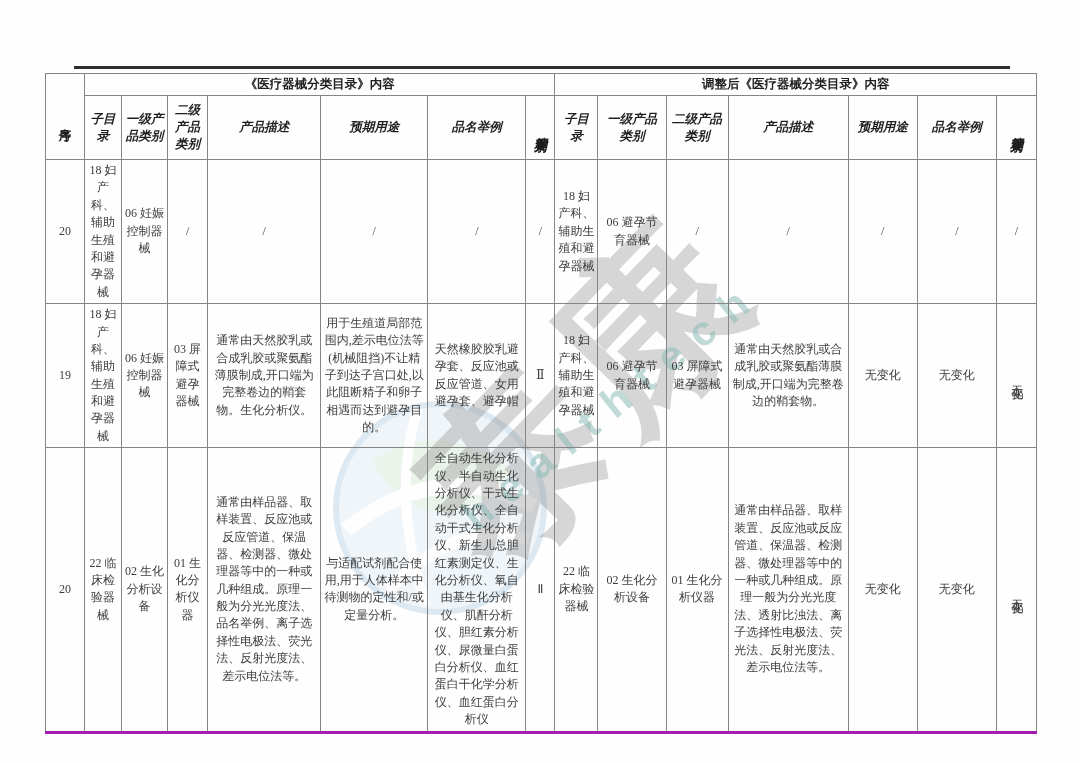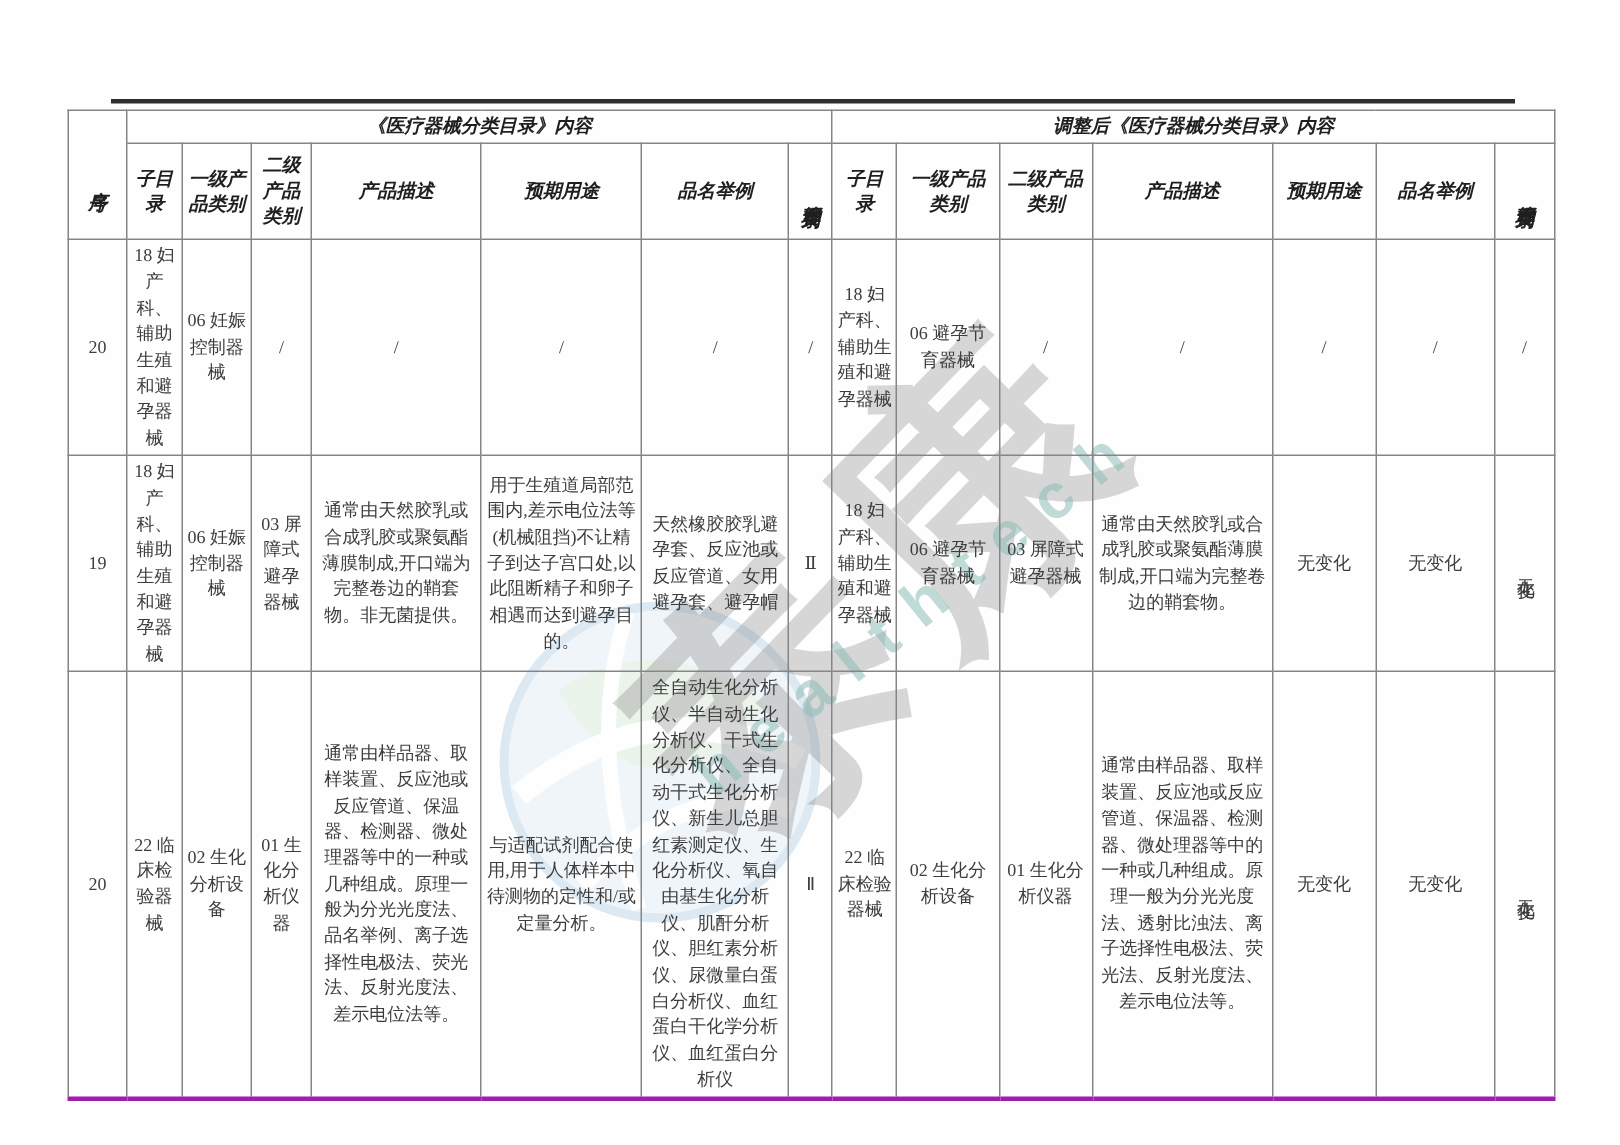--- a/index.html
+++ b/index.html
@@ -37,21 +37,21 @@
     border:1px solid #858585;
     padding:2px 3px;
     text-align:center;vertical-align:middle;
     color:#3d3d3d;font-size:12px;line-height:1.45;
     overflow:hidden;word-break:break-all;
     background:transparent;
   }
   table.catalog th{color:#1f1f1f;font-weight:bold;font-size:12.5px;line-height:1.35;}
   table.catalog{border:1px solid #555;}
   tr.bottom-row td{border-bottom:3px solid #a21caf;font-family:Liberation Serif, serif;}
-  tr.group-row{height:22px;font-style:italic;}
+  tr.group-row{height:22px;}
   tr.subhead-row{height:64px;font-style:italic;}
   tr.row-18{height:128px;}
   tr.row-19{height:118px;}
   tr.row-20{height:233px;}
 
   .vtext{
     writing-mode:vertical-rl;text-orientation:upright;
     display:inline-block;line-height:1.12;letter-spacing:1px;margin:0 auto;
   }
 </style>
@@ -131,21 +131,21 @@
       <td>/</td>
       <td>/</td>
       <td>/</td>
     </tr>
 
     <tr class="row-19">
       <td>19</td>
       <td>18 妇产科、辅助生殖和避孕器械</td>
       <td>06 妊娠控制器械</td>
       <td>03 屏障式避孕器械</td>
-      <td>通常由天然胶乳或合成乳胶或聚氨酯薄膜制成,开口端为完整卷边的鞘套物。非无菌提供。</td>
+      <td>通常由天然胶乳或合成乳胶或聚氨酯薄膜制成,开口端为完整卷边的鞘套物。生化分析仪。</td>
       <td>用于生殖道局部范围内,差示电位法等(机械阻挡)不让精子到达子宫口处,以此阻断精子和卵子相遇而达到避孕目的。</td>
       <td>天然橡胶胶乳避孕套、反应池或反应管道、女用避孕套、避孕帽</td>
       <td>Ⅱ</td>
       <td>18 妇产科、辅助生殖和避孕器械</td>
       <td>06 避孕节育器械</td>
       <td>03 屏障式避孕器械</td>
       <td>通常由天然胶乳或合成乳胶或聚氨酯薄膜制成,开口端为完整卷边的鞘套物。</td>
       <td>无变化</td>
       <td>无变化</td>
       <td><span class="vtext">无变化</span></td>

